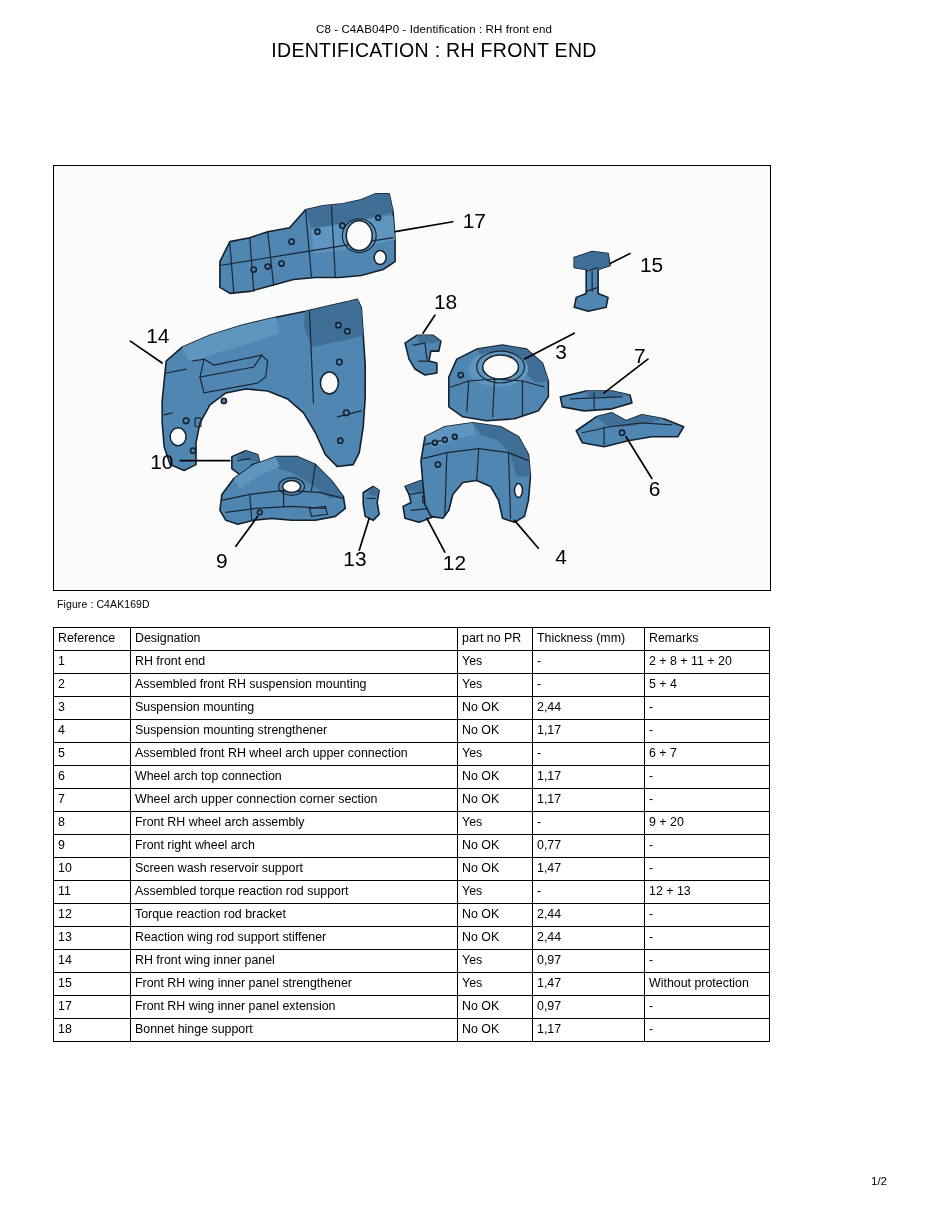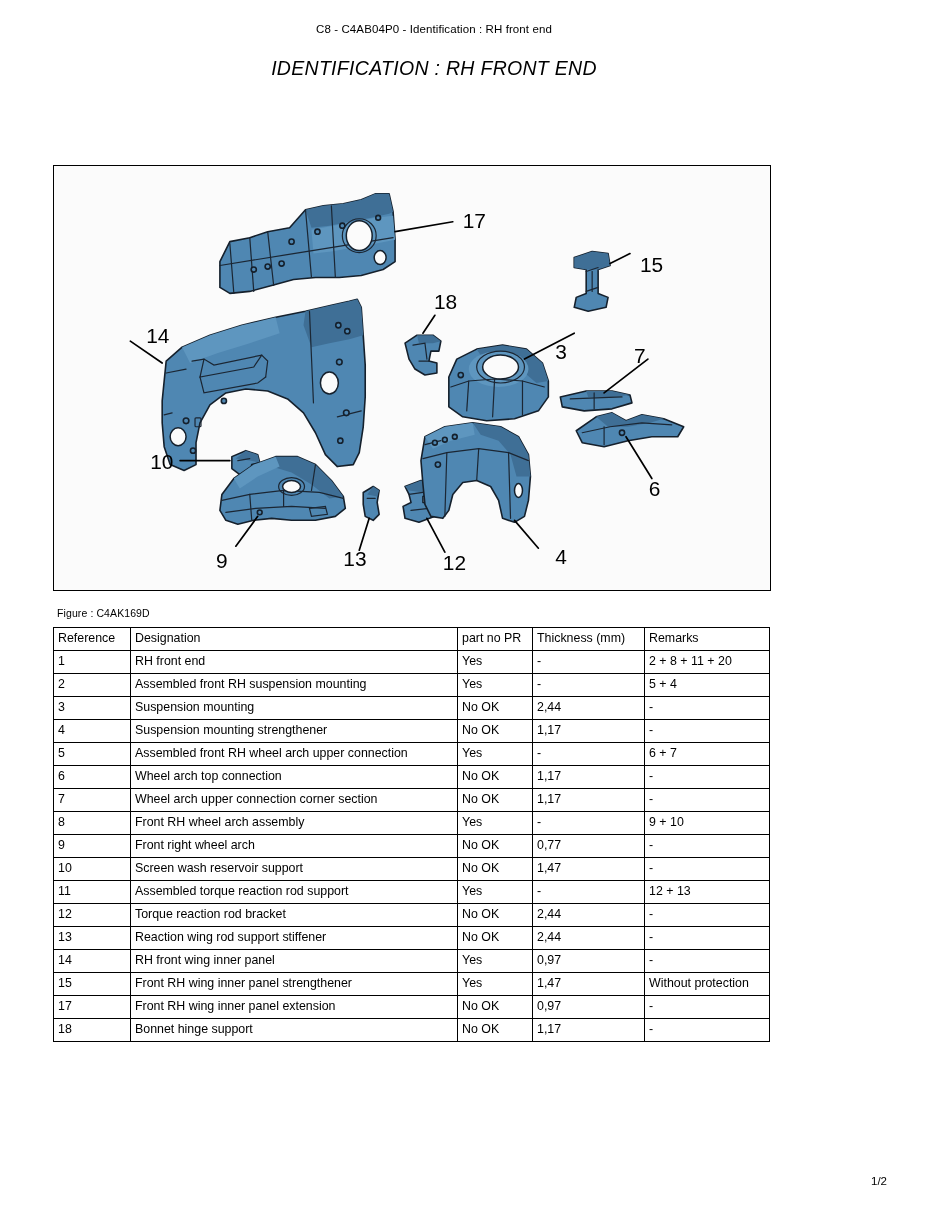--- a/index.html
+++ b/index.html
@@ -25,23 +25,22 @@
     text-align: center;
   }
   #breadcrumb {
     font-size: 11.5px;
     letter-spacing: 0.1px;
     line-height: 14px;
   }
   #page-title {
     font-size: 19.5px;
     line-height: 24px;
-    margin-top: 20px;
+    margin-top: 2px;
     letter-spacing: 0.3px;
-    font-style: italic;
   }
 
   
   #figure-box {
     position: absolute;
     left: 53px;
     top: 165px;
     width: 718px;
     height: 426px;
     border: 1.2px solid #000000;
@@ -51,21 +50,20 @@
   }
   #figure-svg { display: block; width: 100%; height: 100%; }
 
   #figure-caption {
     position: absolute;
     left: 57px;
     top: 598px;
     font-size: 10.5px;
     line-height: 13px;
     letter-spacing: 0.1px;
-    margin-top: 9px;
   }
 
   
   #parts-table {
     position: absolute;
     left: 53px;
     top: 627px;
     width: 716px;
     border-collapse: collapse;
     table-layout: fixed;
@@ -349,21 +347,21 @@
         <td>Wheel arch upper connection corner section</td>
         <td>No OK</td>
         <td>1,17</td>
         <td>-</td>
       </tr>
       <tr>
         <td>8</td>
         <td>Front RH wheel arch assembly</td>
         <td>Yes</td>
         <td>-</td>
-        <td>9 + 10</td>
+        <td>9 + 20</td>
       </tr>
       <tr>
         <td>9</td>
         <td>Front right wheel arch</td>
         <td>No OK</td>
         <td>0,77</td>
         <td>-</td>
       </tr>
       <tr>
         <td>10</td>

